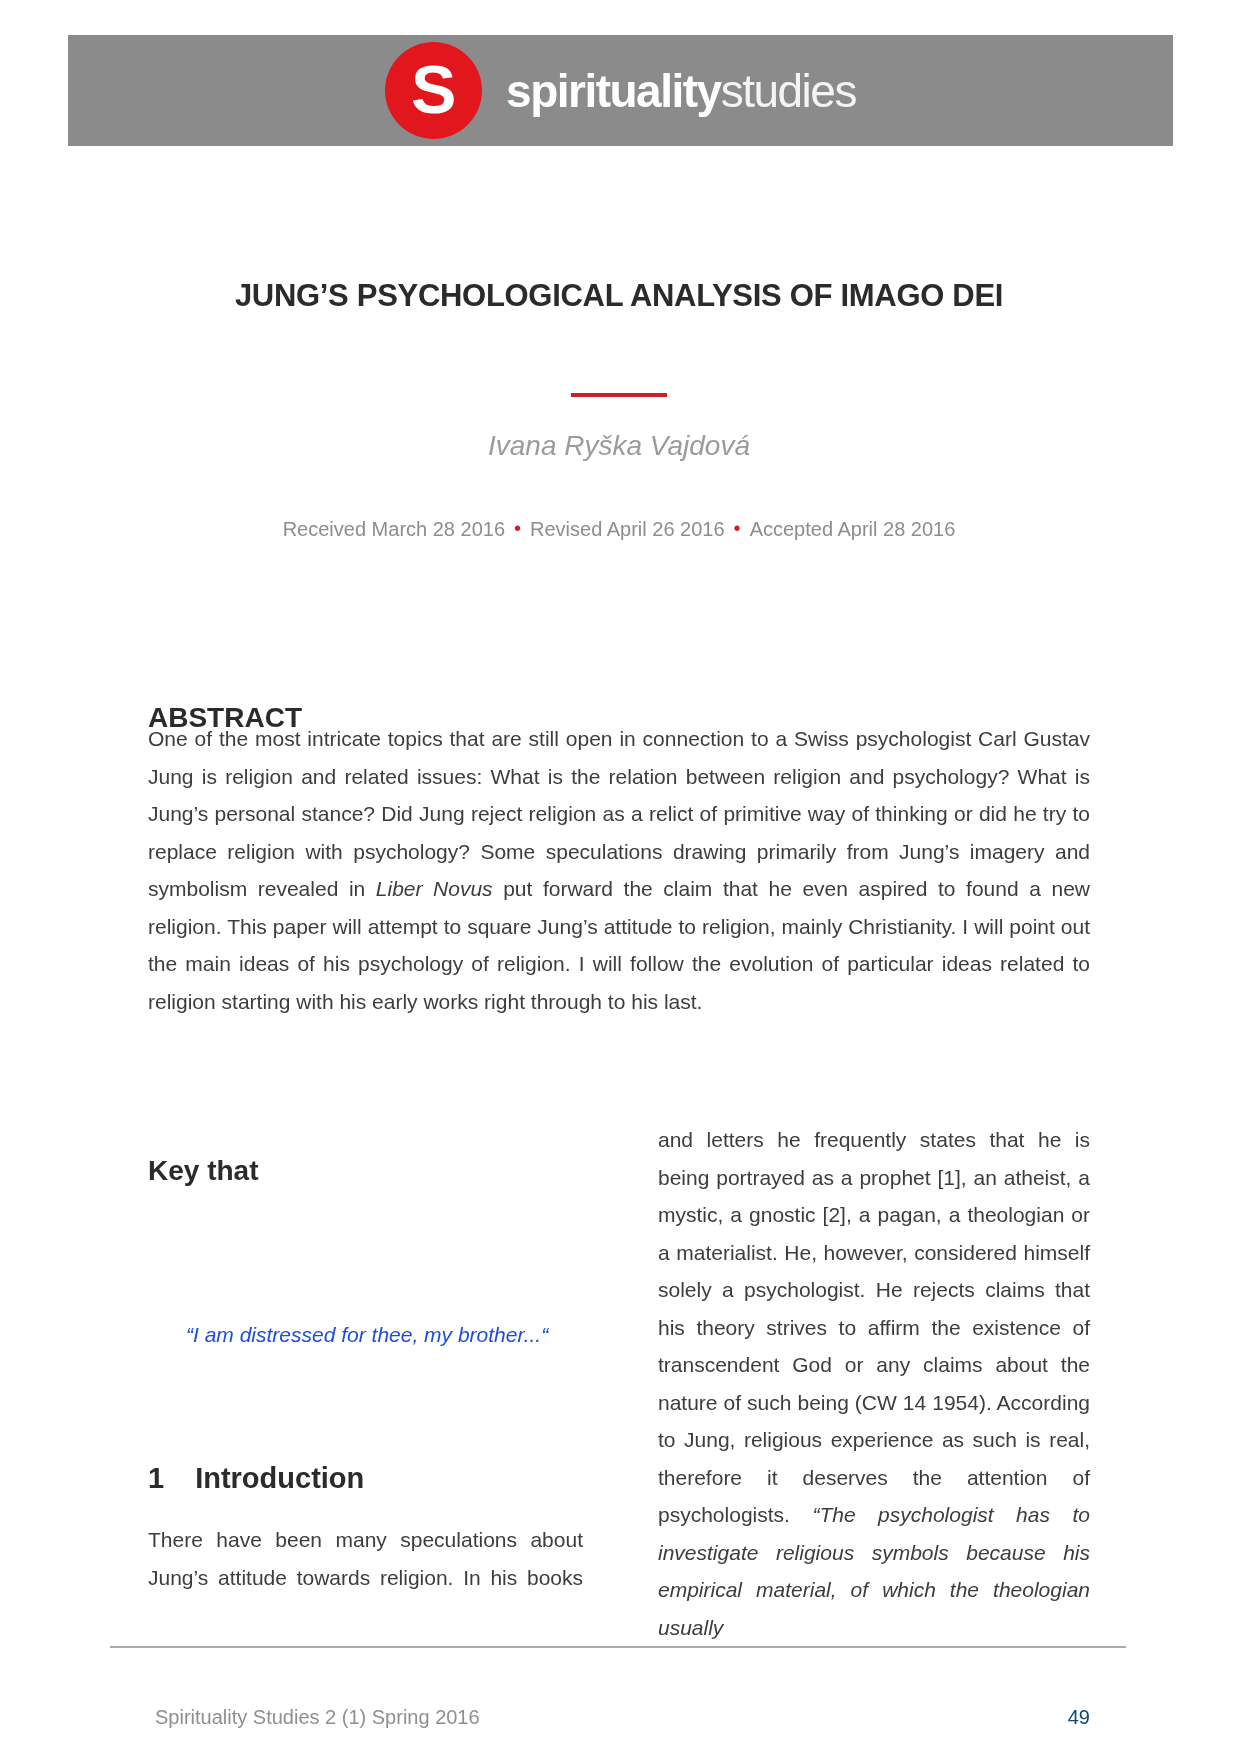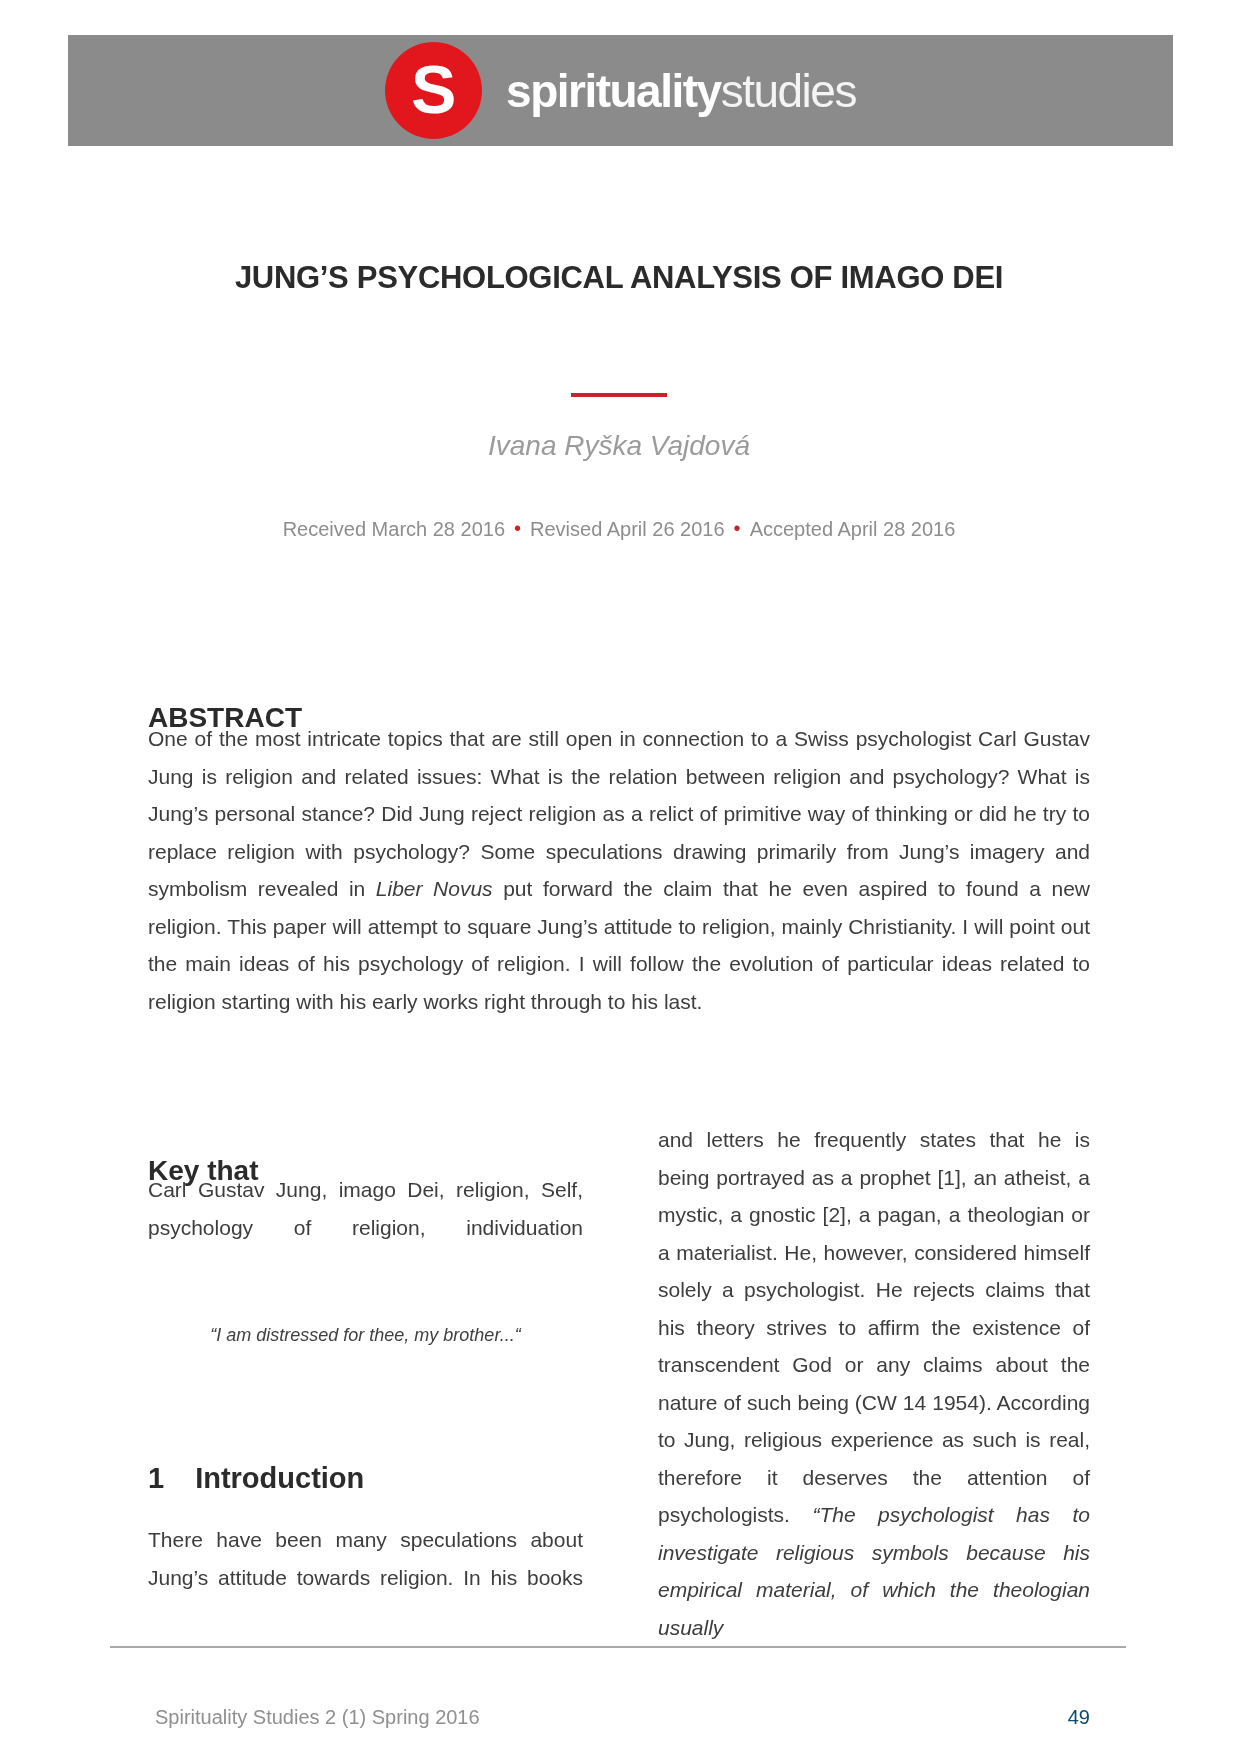--- a/index.html
+++ b/index.html
@@ -25,21 +25,21 @@
   }
   .logo-circle span{
     color:#ffffff;font-size:68px;font-weight:700;line-height:1;
     transform:translateY(-2px);
   }
   .brand{font-size:46px;letter-spacing:-1.5px;color:#ffffff;white-space:nowrap;text-align:center;}
   .brand .b{font-weight:700;}
   .brand .l{font-weight:400;color:#f4f4f4;}
   
   .title{
-    position:absolute;left:148px;top:260px;width:942px;
+    position:absolute;left:148px;top:278px;width:942px;
     text-align:center;font-size:31px;font-weight:700;color:#2b2b2b;
     letter-spacing:-0.3px;
   }
   .red-rule{
     position:absolute;left:571px;top:393px;width:96px;height:4px;
     background:#c9232a;
   }
   .author{
     position:absolute;left:148px;top:430px;width:942px;
     text-align:center;font-style:italic;font-size:28px;color:#9b9b9b;
@@ -66,21 +66,21 @@
   .keywords-heading{left:148px;top:1119px;}
   .keywords-text{
     position:absolute;left:148px;top:1171px;width:435px;
     text-align-last:justify;
   }
   .keywords-text :last-child{text-align-last:auto;}
   .quote-block{
     position:absolute;left:186px;top:1320px;width:359px;
   }
   .quote-line{
-    font-size:18px;font-style:italic;color:#404040;text-align:center;
+    font-size:21px;font-style:italic;color:#1d4ed8;text-align:center;
     line-height:30px;white-space:nowrap;
   }
   .quote-attr{
     margin-top:16px;font-size:22px;color:#3d3d3d;text-align:right;
   }
   .intro-heading{
     position:absolute;left:148px;top:1462px;font-size:29px;font-weight:700;color:#2b2b2b;
   }
   .intro-heading .num{display:inline-block;margin-right:31px;}
   .intro-left{
@@ -127,21 +127,20 @@
   <div class="author">Ivana Ryška Vajdová</div>
 
   <div class="dates">
     <span>Received March 28 2016</span><span class="dot">•</span><span>Revised April 26 2016</span><span class="dot">•</span><span>Accepted April 28 2016</span>
   </div>
 
   <div class="h-section abstract-heading">ABSTRACT</div>
   <div class="abstract-body body-text"><span>One of the most intricate topics that are still open in connection to a Swiss psychologist Carl Gustav Jung is religion and related issues: What is the relation between religion and psychology? What is Jung’s personal stance? Did Jung reject religion as a relict of primitive way of thinking or did he try to replace religion with psychology? Some speculations drawing primarily from Jung’s imagery and symbolism revealed in </span><span class="run-italic">Liber Novus</span><span> put forward the claim that he even aspired to found a new religion. This paper will attempt to square Jung’s attitude to religion, mainly Christianity. I will point out the main ideas of his psychology of religion. I will follow the evolution of particular ideas related to religion starting with his early works right through to his last.</span></div>
 
   <div class="h-section keywords-heading">Key that</div>
-  <div class="keywords-text body-text">Carl Gustav Jung, imago Dei, religion, Self, psychology of religion, individuation</div>
 
   <div class="quote-block">
     <div class="quote-line">“I am distressed for thee, my brother...“</div>
   </div>
 
   <div class="intro-heading">
     <span class="num">1</span><span>Introduction</span>
   </div>
   <div class="intro-left body-text">There have been many speculations about Jung’s attitude towards religion. In his books</div>
 

